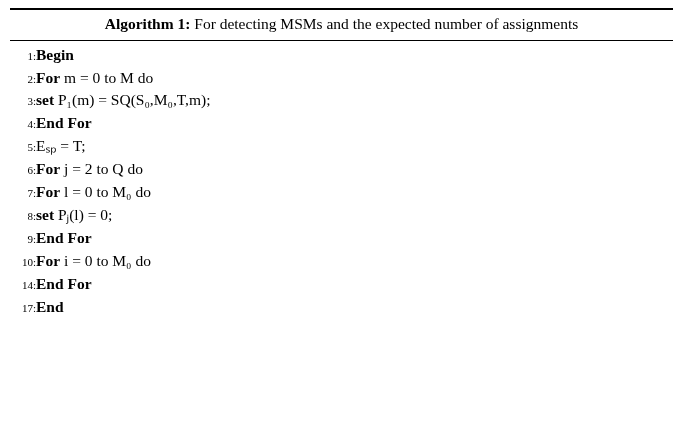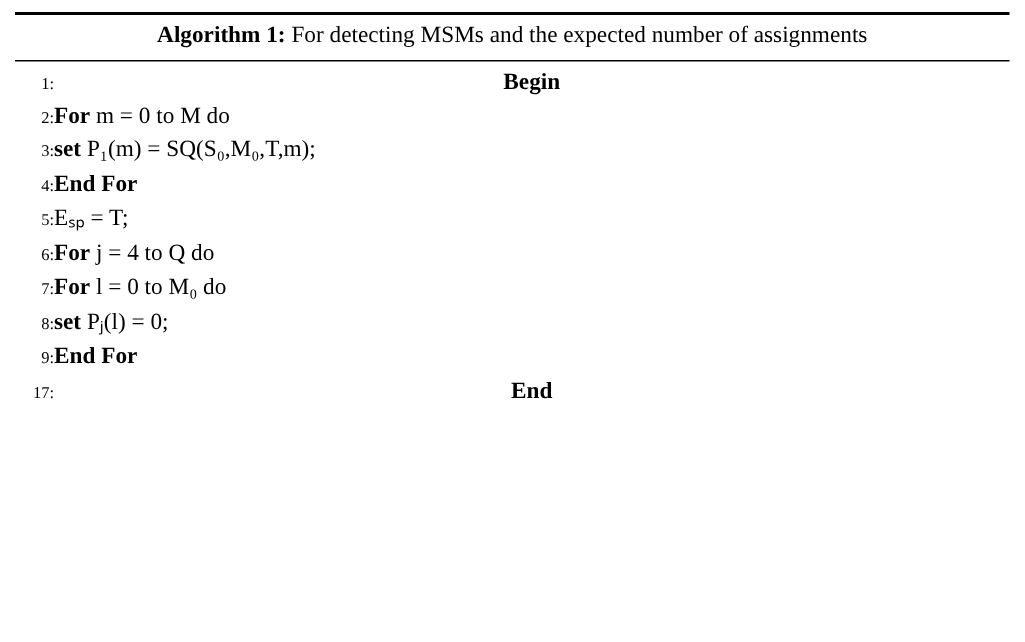--- a/index.html
+++ b/index.html
@@ -61,21 +61,21 @@
     color: #000;
   }
   td.code {
     font-size: 15.5px;
     line-height: 1.48;
     white-space: nowrap;
   }
   .kw {
     font-weight: bold;
   }
-  .ind1 { padding-left: 0px; text-align: center; }
+  .ind1 { padding-left: 0px; }
   .ind2 { padding-left: 26px; margin-top: 32px; }
   .ind3 { padding-left: 52px; margin-top: 43px; }
   .ind4 { padding-left: 78px; }
   .ind5 { padding-left: 104px; }
 </style>
 </head>
 <body>
 
 <div class="algorithm-box">
   <div class="rule-top"></div>
@@ -101,34 +101,42 @@
         <tr>
           <td class="num">4:</td>
           <td class="code ind2"><span class="kw">End For</span><span></span></td>
         </tr>
         <tr>
           <td class="num">5:</td>
           <td class="code ind2"><span class="kw"></span><span>Eₛₚ = T;</span></td>
         </tr>
         <tr>
           <td class="num">6:</td>
-          <td class="code ind2"><span class="kw">For</span><span> j = 4 to Q do</span></td>
+          <td class="code ind2"><span class="kw">For</span><span> j = 2 to Q do</span></td>
         </tr>
         <tr>
           <td class="num">7:</td>
           <td class="code ind3"><span class="kw">For</span><span> l = 0 to M₀ do</span></td>
         </tr>
         <tr>
           <td class="num">8:</td>
           <td class="code ind4"><span class="kw">set</span><span> Pⱼ(l) = 0;</span></td>
         </tr>
         <tr>
           <td class="num">9:</td>
           <td class="code ind3"><span class="kw">End For</span><span></span></td>
         </tr>
         <tr>
+          <td class="num">10:</td>
+          <td class="code ind3"><span class="kw">For</span><span> i = 0 to M₀ do</span></td>
+        </tr>
+        <tr>
+          <td class="num">14:</td>
+          <td class="code ind4"><span class="kw">End For</span><span></span></td>
+        </tr>
+        <tr>
           <td class="num">17:</td>
           <td class="code ind1"><span class="kw">End</span><span></span></td>
         </tr>
       </tbody>
   </table>
 
 </div>
 
 </body></html>

